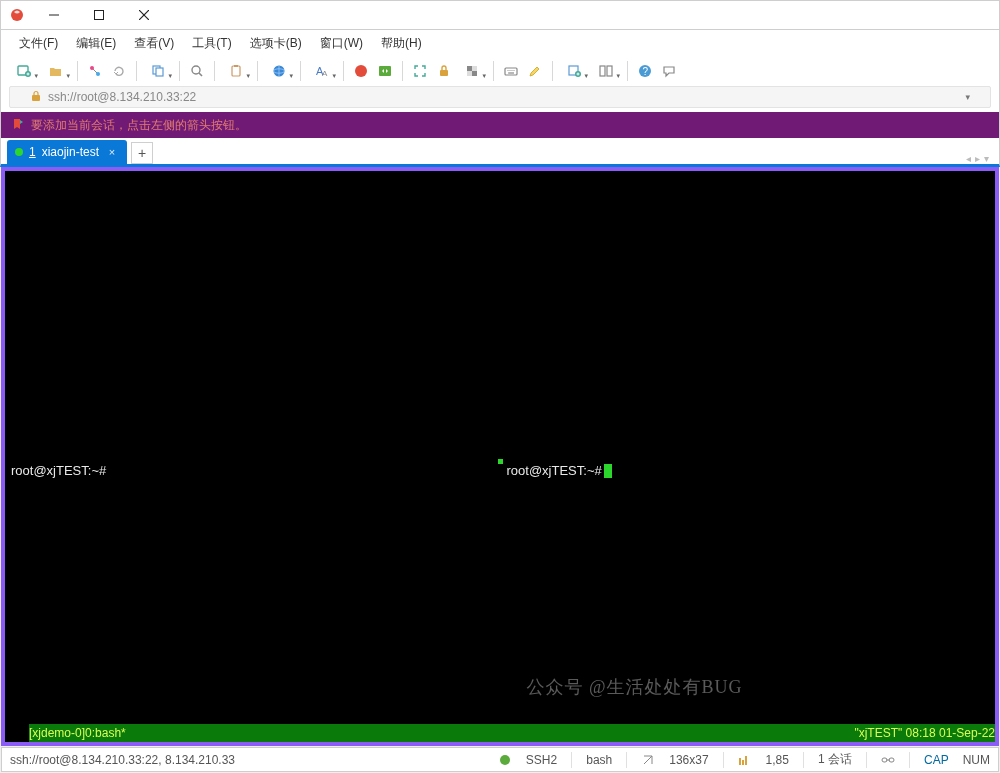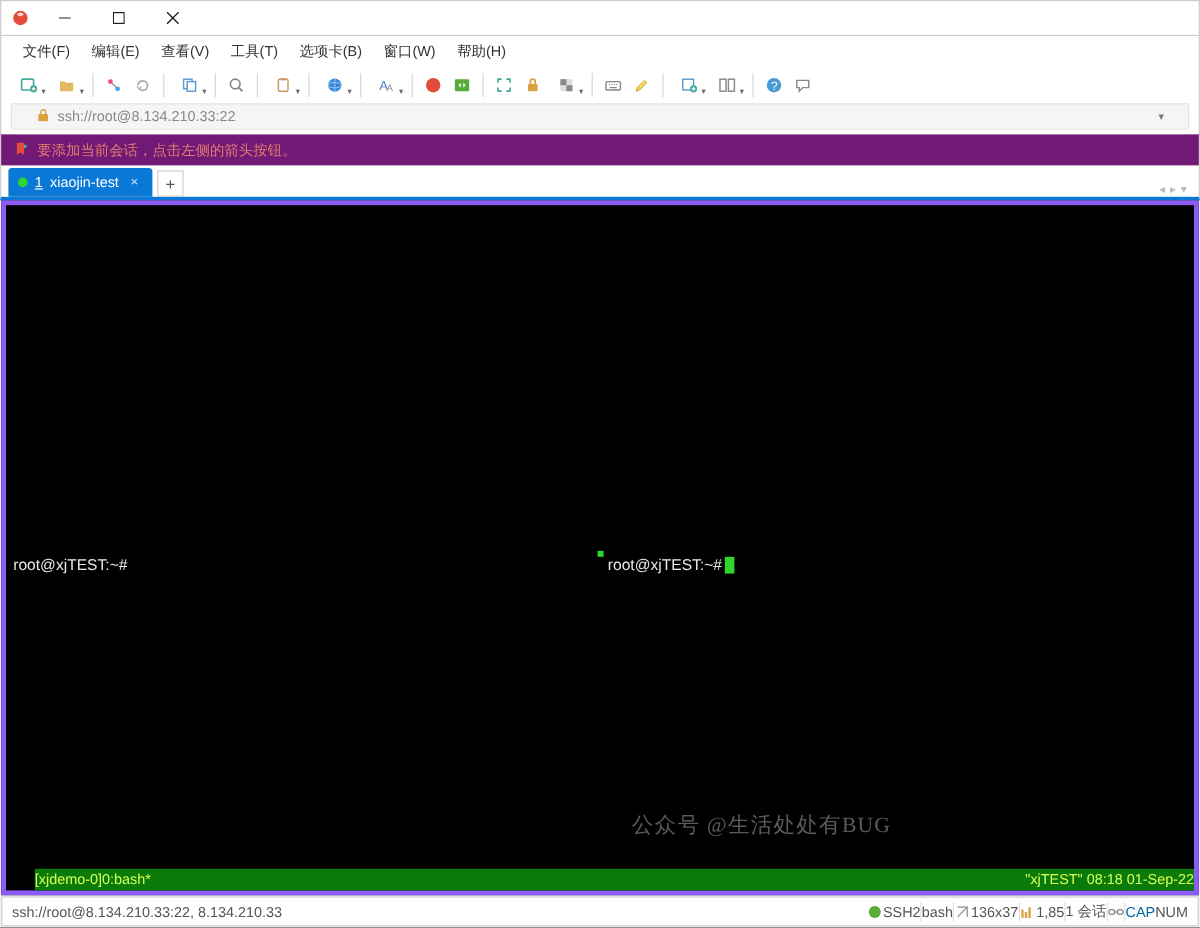--- a/index.html
+++ b/index.html
@@ -45,21 +45,21 @@
 .pane .prompt { position:absolute; top:6px; left:6px; white-space:pre; }
 .pane .cursor-block { display:inline-block; width:8px; height:14px; background:#2dd62d; vertical-align:text-bottom; margin-left:2px; }
 .ibeam { position:absolute; left:205px; top:338px; width:1px; height:16px; background:#ddd; }
 .watermark { position:absolute; left:26px; top:218px; color:#5a5a5a; font-family:"Microsoft YaHei"; font-size:18px; letter-spacing:1px; }
 .tmuxbar { position:absolute; left:0; right:0; bottom:0; height:18px; background:#0a7a0a; display:flex; align-items:center; padding:0 0; font-family:Consolas,monospace; font-size:12px;margin-left:24px; }
 .tmux-left { color:#d8ff55; }
 .tmux-right { margin-left:auto; color:#d8ff55; }
 .divider-dot { position:absolute; left:50%; top:288px; width:5px;height:5px;background:#2dd62d; transform:translateX(-2px); }
 
 
-.statusbar { position:absolute; left:1px; right:1px; bottom:1px; height:25px; background:#fff; border:1px solid #cecece; display:flex; align-items:center; font-size:12px; color:#555; padding:0 8px; }
+.statusbar { position:absolute; left:1px; right:1px; bottom:1px; height:25px; background:#fff; border:1px solid #cecece; display:flex; align-items:center; font-size:12px; color:#555; padding:0 8px; gap:14px; }
 .statusbar .sep { width:1px; height:16px; background:#e0e0e0; }
 .statusbar .pushright { margin-left:auto; }
 .stat-ico { width:14px; height:14px; display:inline-flex; align-items:center; justify-content:center; }
 </style>
 </head>
 <body>
 
 <div class="titlebar">
   <span class="app-icon">
     <svg viewBox="0 0 16 16" width="16" height="16">

